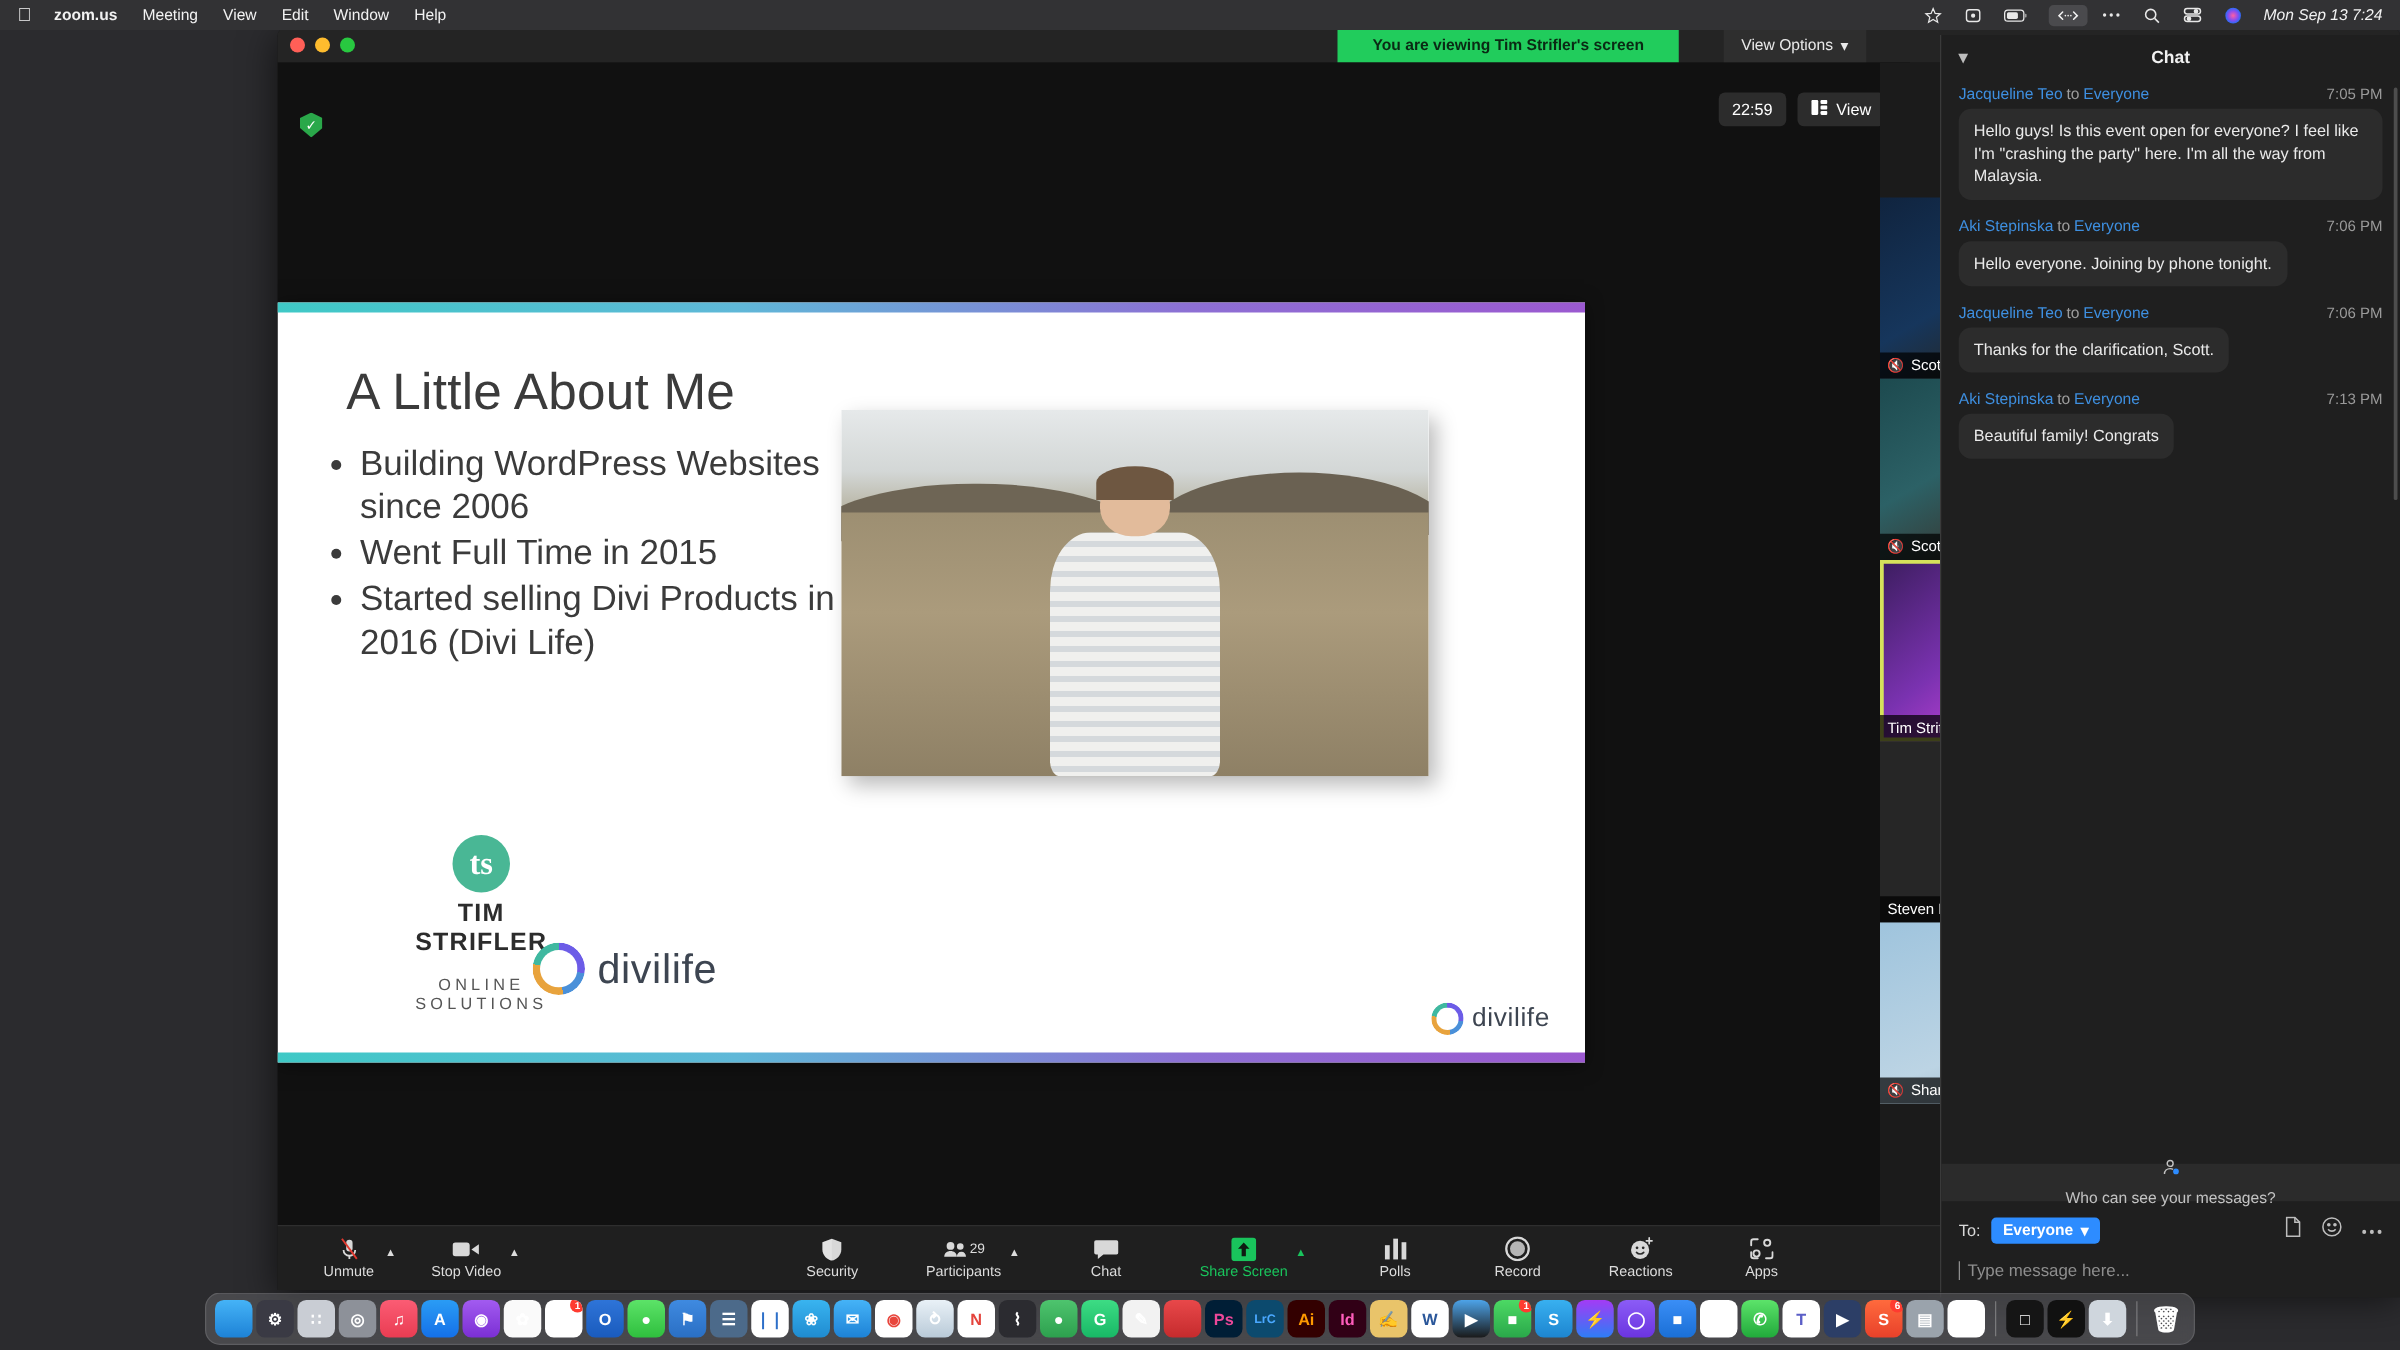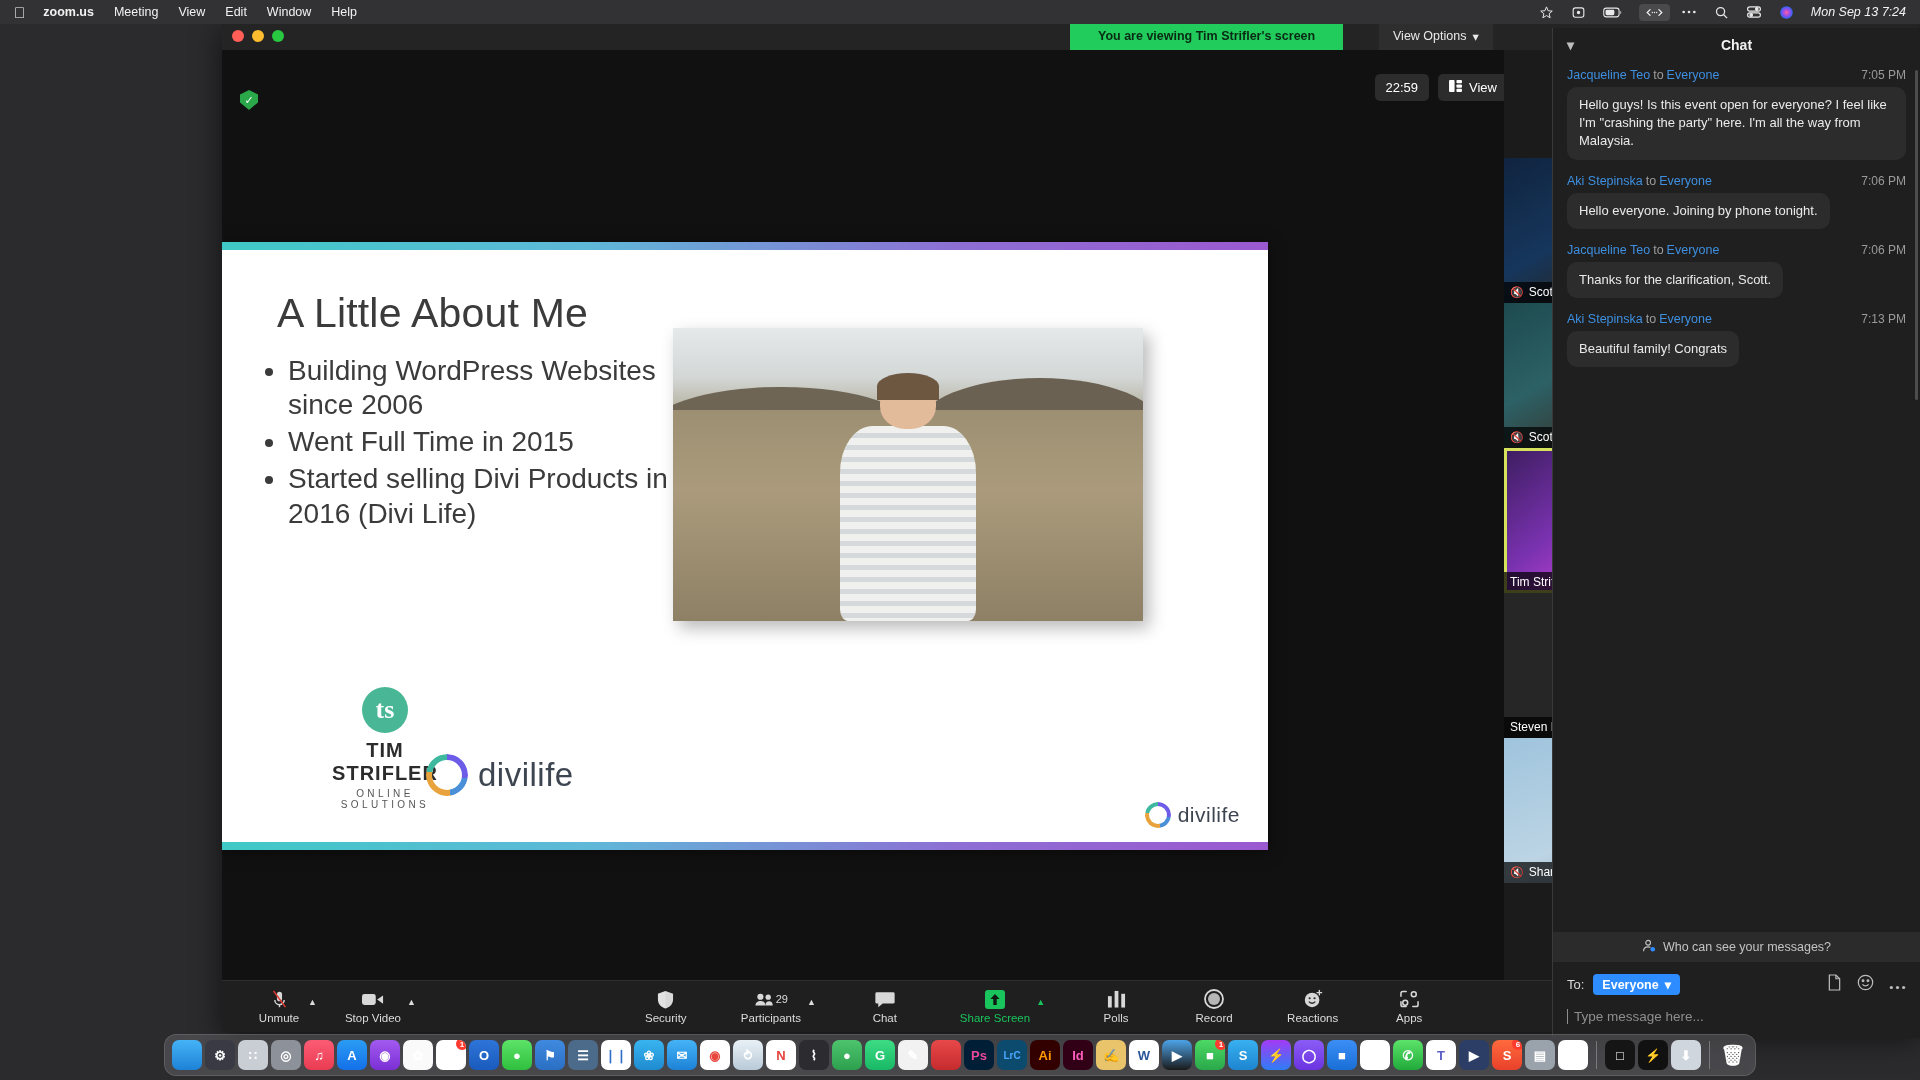--- a/index.html
+++ b/index.html
@@ -132,21 +132,21 @@
     background:#6e5741; border-radius:50% 50% 0 0; }
   .pp-body { position:absolute; left:2%; top:20%; width:96%; height:80%;
     background: repeating-linear-gradient(180deg,#f0f0ee 0 7px,#d5d9dc 7px 12px);
     border-radius: 24% 24% 6% 6%; }
 
   .logo-ts { position:absolute; left:98px; bottom:40px; width:130px; text-align:center; }
   .ts-mark { width:46px; height:46px; border-radius:50%; background:#49b795;
     margin: 0 auto 6px; color:#fff; font-size:26px; font-weight:700; line-height:46px;
     font-family:"Liberation Serif", serif; }
   .ts-name { font-size:20px; font-weight:700; color:#2c2c2c; letter-spacing:1px; }
-  .ts-sub { font-size:10px; color:#555; letter-spacing:3.4px; margin-top:3px; }
+  .ts-sub { font-size:13px; color:#555; letter-spacing:3.4px; margin-top:14px; }
 
   .logo-divilife { position:absolute; left:204px; bottom:54px; display:flex; align-items:center; gap:10px; }
   .dl-ring { width:42px; height:42px; border-radius:50%;
     border:6px solid transparent;
     background:
       conic-gradient(from 210deg, #e8a33d 0deg 70deg, #3fb8a0 70deg 150deg, #6c5ce7 150deg 250deg, #4a90d9 250deg 320deg, #e8a33d 320deg 360deg) border-box;
     -webkit-mask: linear-gradient(#fff 0 0) padding-box, linear-gradient(#fff 0 0);
     -webkit-mask-composite: xor; mask-composite: exclude;
   }
   .dl-text { font-size:33px; color:#3d4551; letter-spacing:.5px; }
@@ -204,21 +204,21 @@
   .msg-head { display:flex; justify-content:space-between; align-items:baseline;
     font-size:12.5px; margin-bottom:5px; }
   .msg-from { color:#3e8fe0; }
   .msg-to-label { color:#9d9d9d; margin: 0 3px; }
   .msg-to { color:#3e8fe0; }
   .msg-time { color:#9a9a9a; font-size:12px; }
   .msg-body { background:#2c2c2c; color:#eaeaea; border-radius:10px;
     padding:9px 12px; font-size:13px; line-height:1.4; display:inline-block; max-width:100%; }
   .chatscroll { position:absolute; right:2px; top:8px; width:3px; height:330px; background:#4d4d4d; border-radius:2px; }
   #whocansee { height: 30px; background:#2b2b2b; color:#c3c3c3; font-size:12.5px;
-    display:flex; align-items:center; justify-content:center; gap:7px; }
+    display:flex; align-items:center; justify-content:center; gap:7px;flex-direction:column; }
   #chatinput { padding: 12px 14px 14px 14px; }
   .torow { display:flex; align-items:center; gap:9px; }
   .to-label { color:#d8d8d8; font-size:13px; }
   .to-pill { background:#2d8cff; color:#fff; font-size:12.5px; font-weight:600;
     border-radius:4px; padding:3px 9px; display:flex; align-items:center; gap:6px; }
   .torow .icons { margin-left:auto; display:flex; gap:15px; color:#bdbdbd; align-items:center; }
   .typebox { margin-top:14px; color:#8e8e8e; font-size:13.5px; border-left:1px solid #8e8e8e; padding-left:6px; }
 
   
   #toolbar {

